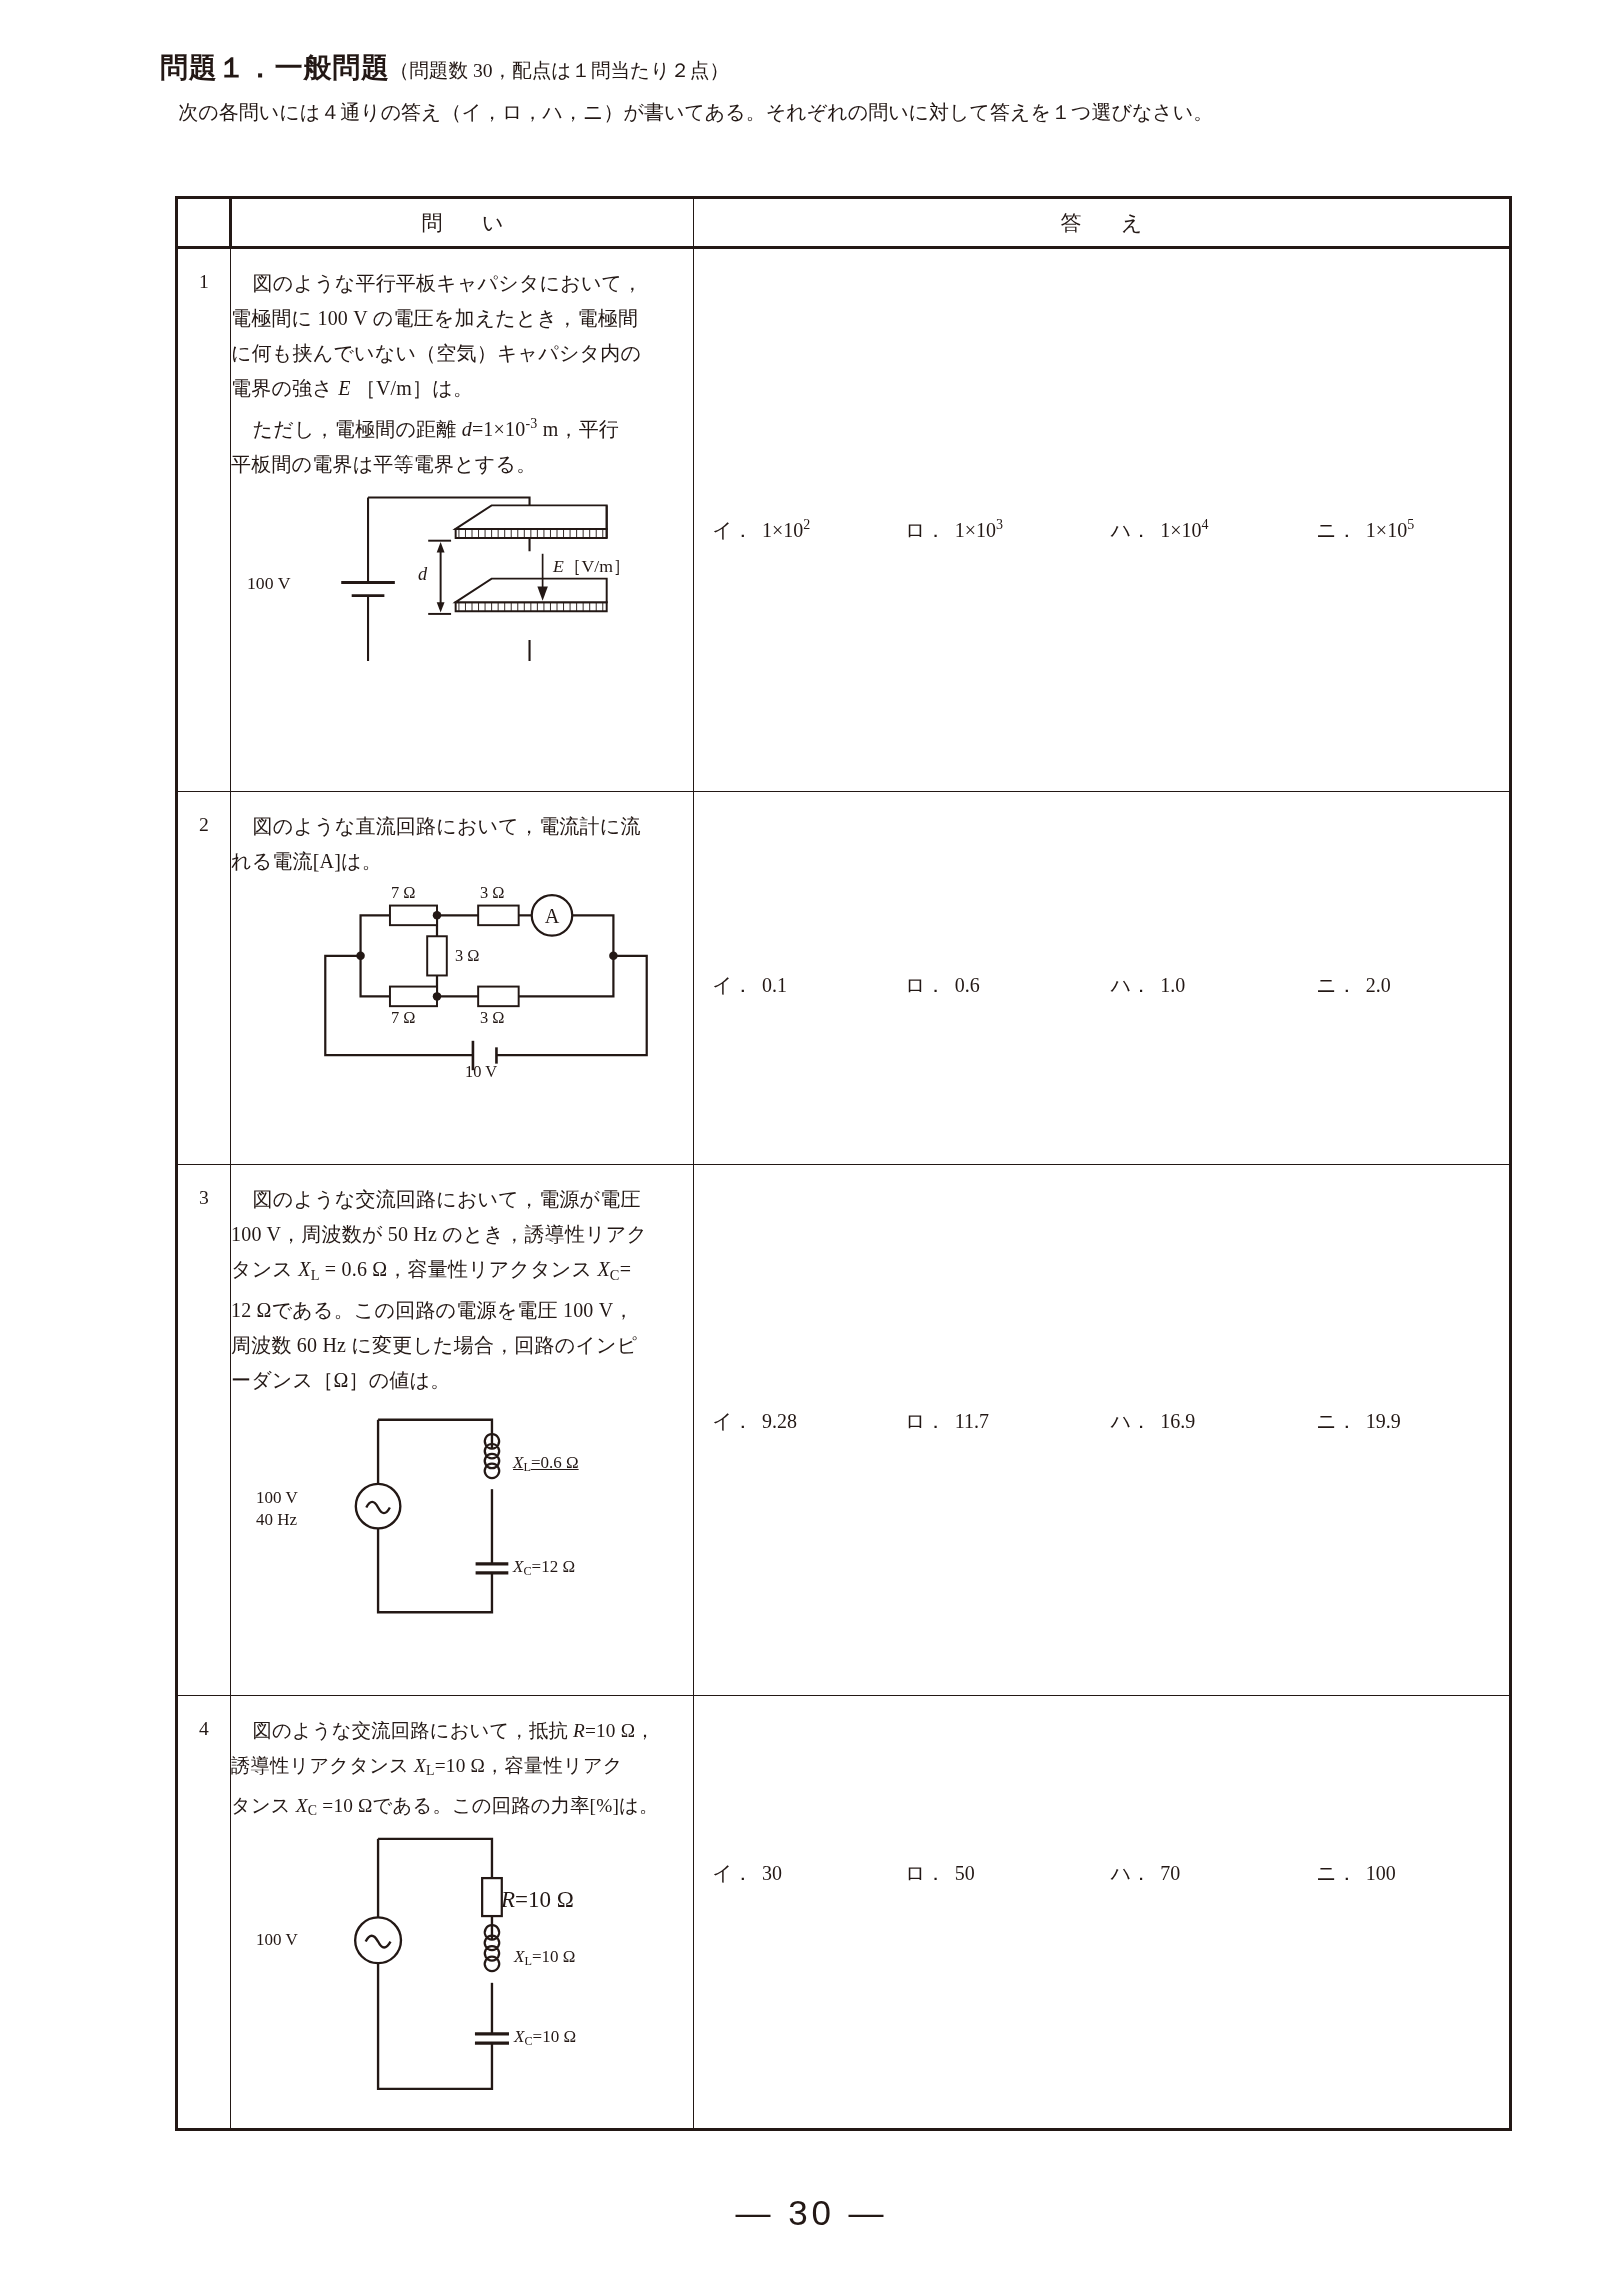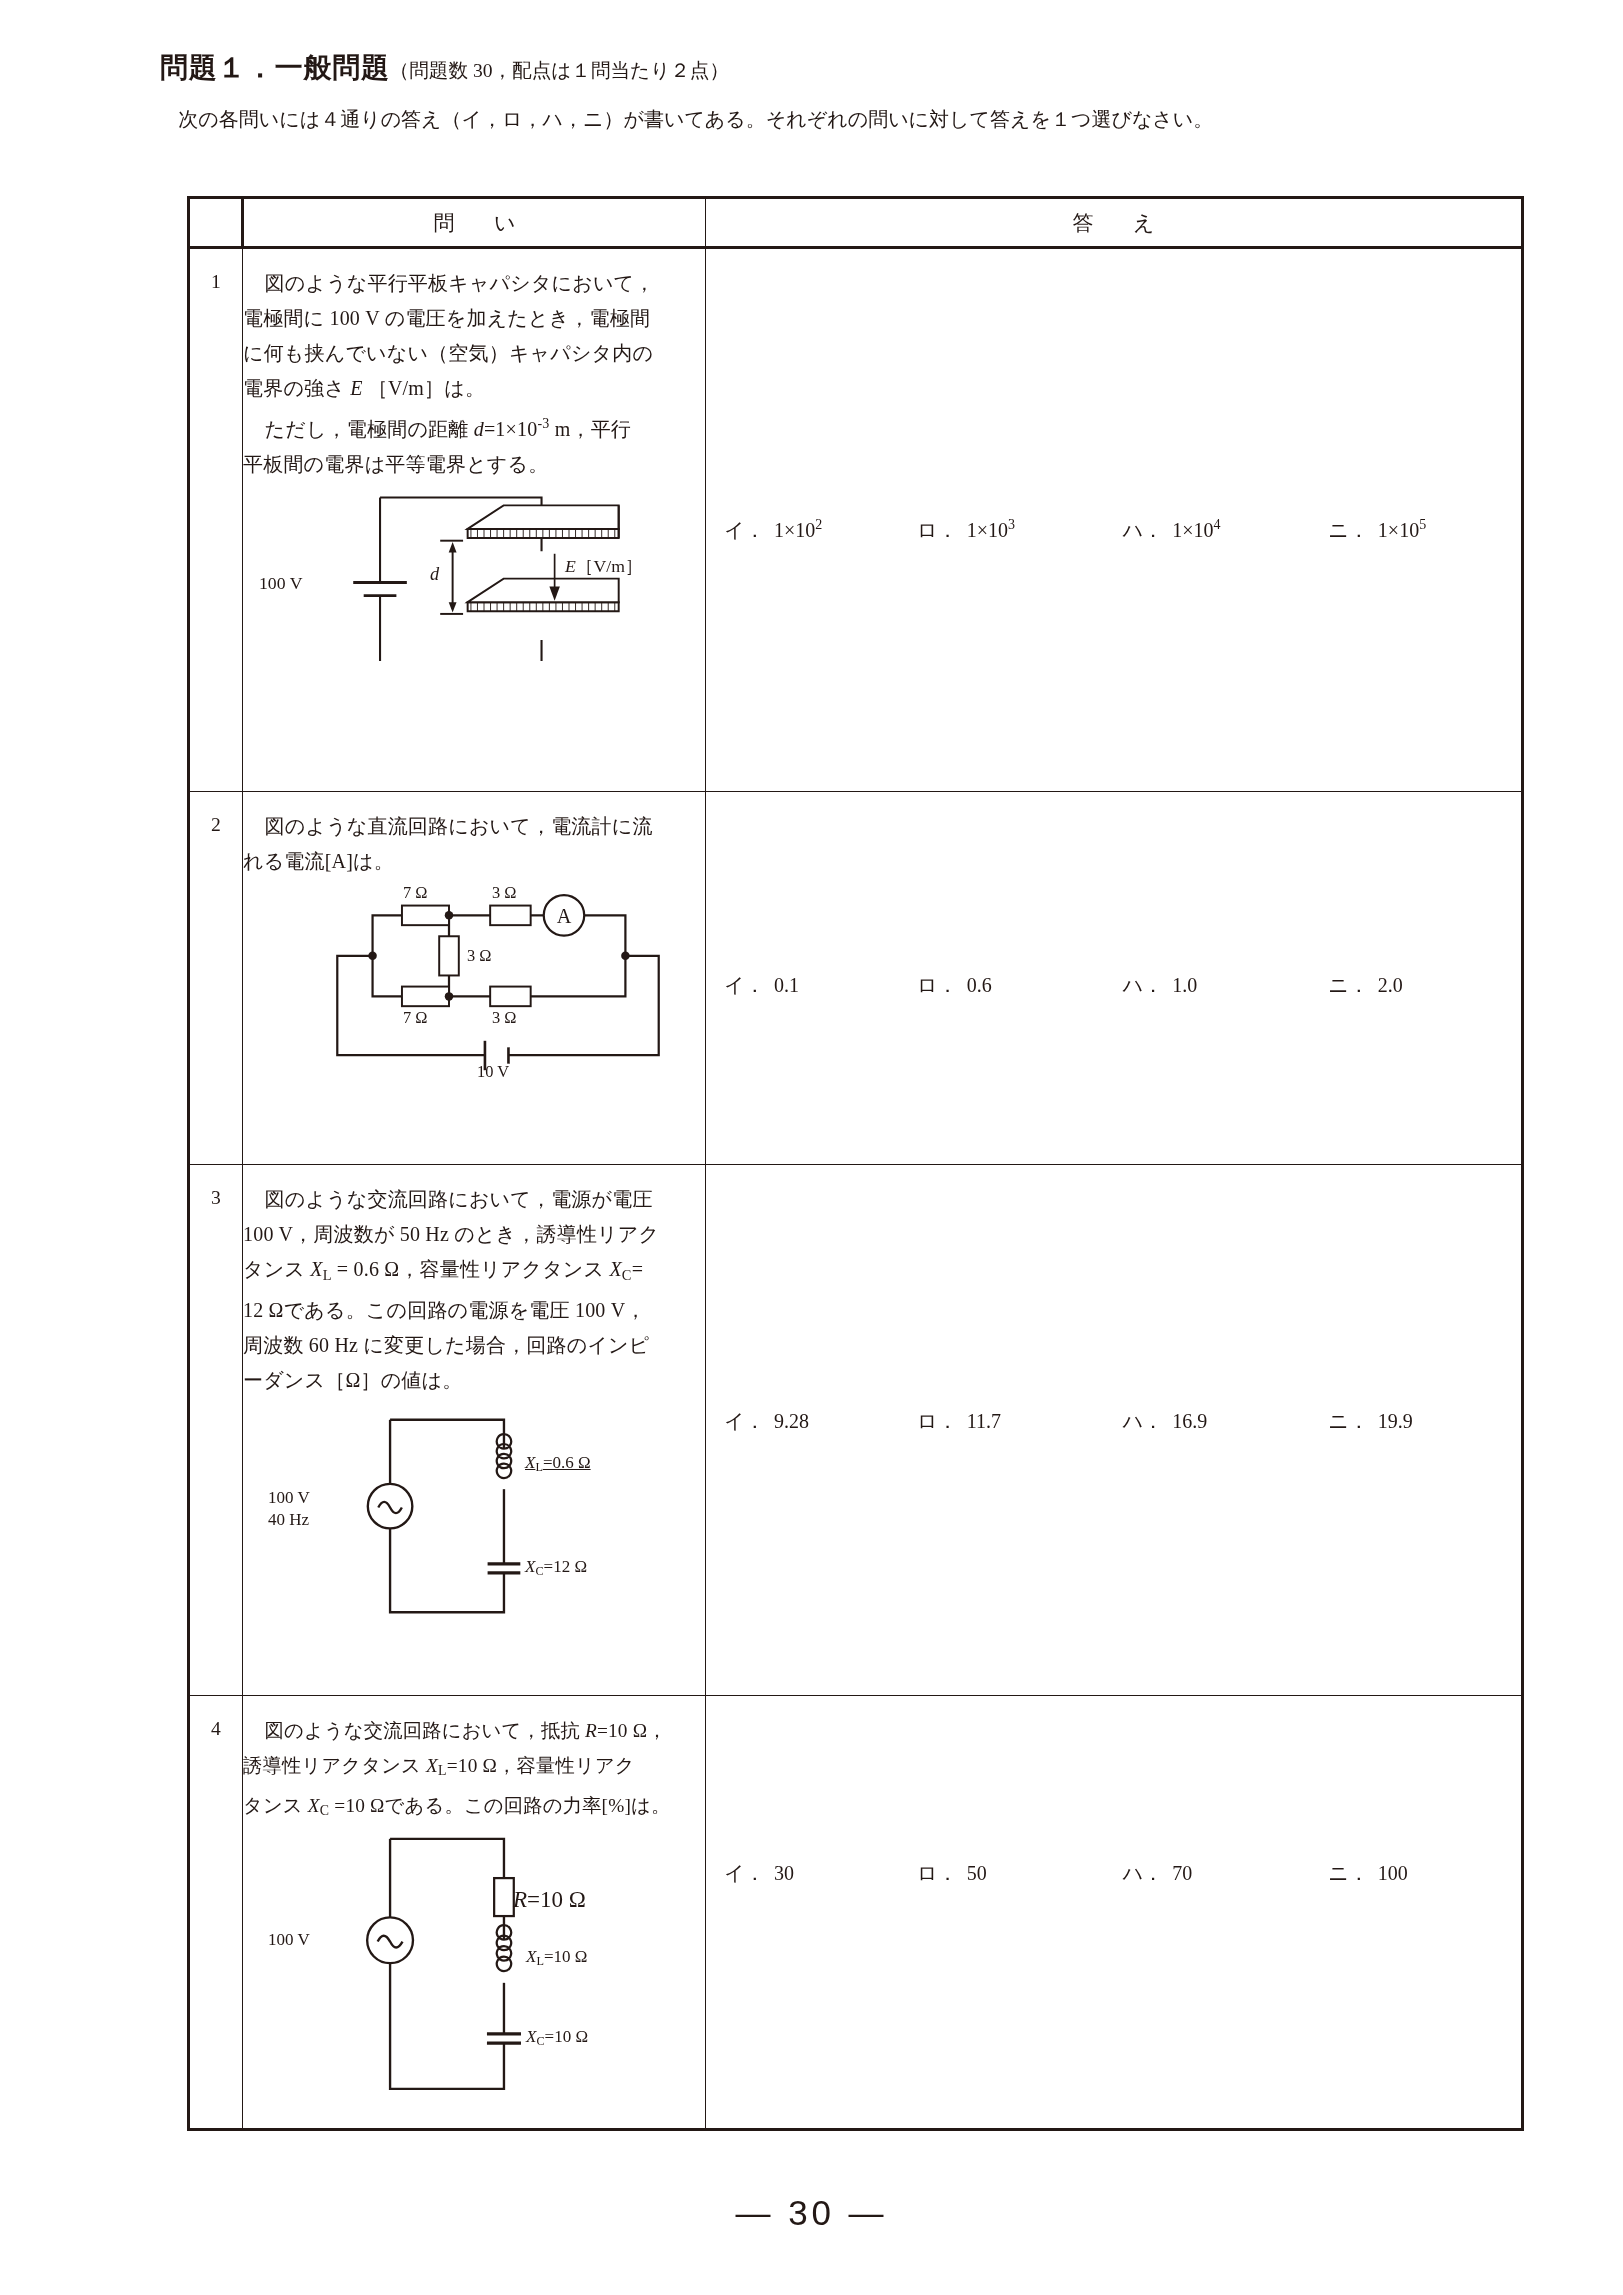--- a/index.html
+++ b/index.html
@@ -35,32 +35,31 @@
   }
   .head-sub {
     font-size: 19.6px;
     letter-spacing: 0px;
   }
   .head-line2, .head-line3 {
     font-size: 20px;
     line-height: 1.0;
     white-space: nowrap;
   }
-  .head-line2 { margin-top: 27px; padding-left: 18.3px; }
+  .head-line2 { margin-top: 20px; padding-left: 18.3px; }
   .head-line3 { margin-top: 21px; padding-left: 18.3px; }
 
   
   .qtable {
     position: absolute;
     left: 175px;
     top: 196px;
     width: 1327px;
     border-collapse: collapse;
     table-layout: fixed;
-    margin-left: 12px;
   }
   .qtable td, .qtable th {
     border: 1.3px solid #231815;
     padding: 0;
     vertical-align: top;
     font-weight: normal;
   }
   .qtable .outer-t { border-top: 3.3px solid #231815; }
   .qtable .outer-l { border-left: 3.3px solid #231815; }
   .qtable .outer-r { border-right: 3.3px solid #231815; }

